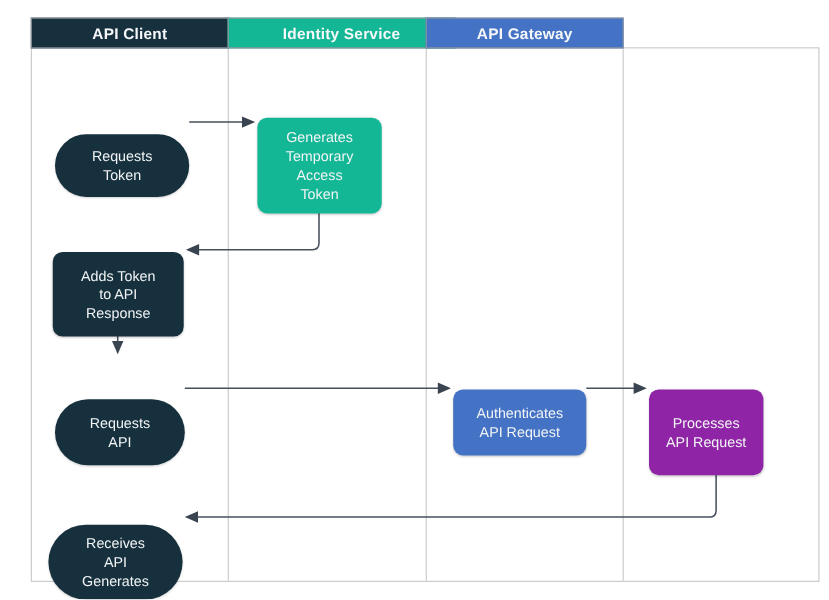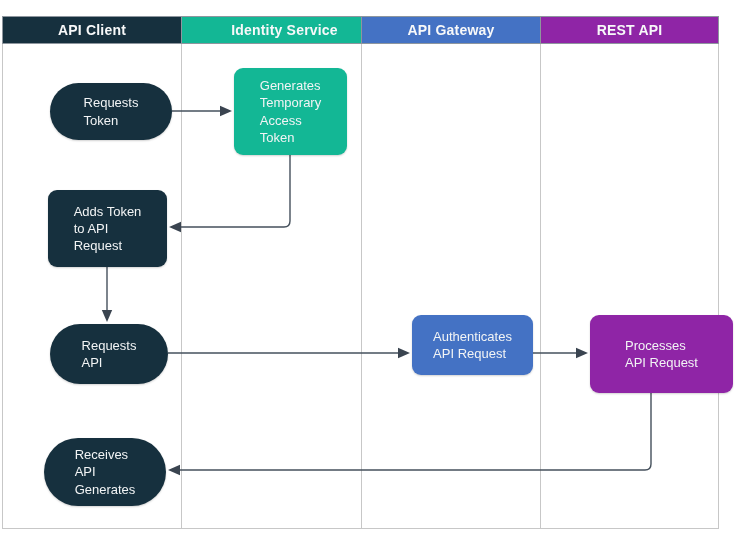--- a/index.html
+++ b/index.html
@@ -1,37 +1,38 @@
 <!DOCTYPE html>
 <html><head>
 <meta charset="utf-8">
 <style>
   html,body{margin:0;padding:0;background:#ffffff;}
   .stage{
     position:relative;width:754px;height:545px;background:#ffffff;overflow:hidden;
     font-family:"Liberation Sans",sans-serif;
   }
-  .swimlanes{position:absolute;left:2px;top:16px;width:717px;height:513px;}
+  .swimlanes{position:absolute;left:28px;top:16px;width:717px;height:513px;}
   .lane-header{
     position:absolute;top:0;height:28px;box-sizing:border-box;
     display:flex;align-items:center;justify-content:center;
     border:1px solid #8e969e;
     color:#f7f8f9;font-size:14px;font-weight:bold;letter-spacing:.2px;
   }
   .lane-body{
     position:absolute;left:0;top:27px;width:717px;height:486px;box-sizing:border-box;
     border:1px solid #c7c7c7;background:#ffffff;
   }
   .lane-divider{position:absolute;top:0;bottom:0;width:1px;background:#c7c7c7;}
   .connectors{position:absolute;left:0;top:0;pointer-events:none;}
   .node{
     position:absolute;box-sizing:border-box;
-    display:flex;align-items:center;justify-content:center;
+    display:flex;align-items:center;justify-content:center;text-align:center;
     font-size:13px;line-height:1.32;color:#f2f4f5;
     box-shadow:0 1px 2px rgba(0,0,0,0.18);
+    margin-top:39px;
   }
   .node .node-label{white-space:pre-line;padding:2px 6px;}
   .pill{border-radius:999px;}
   .rounded{border-radius:9px;}
 </style>
 </head>
 <body>
 
 <div class="stage">
 
@@ -42,23 +43,20 @@
       <div class="lane-divider" style="left:537px"></div>
     </div>
     <div class="lane-header" style="left: 0px; width: 180px; background-color: rgb(22, 48, 62);">
         <span>API Client</span>
       </div>
     <div class="lane-header" style="left: 179px; width: 207px; background-color: rgb(19, 183, 149);">
         <span>Identity Service</span>
       </div>
     <div class="lane-header" style="left: 359px; width: 180px; background-color: rgb(68, 114, 196);">
         <span>API Gateway</span>
-      </div>
-    <div class="lane-header" style="left: 538px; width: 179px; background-color: rgb(143, 37, 166);">
-        <span>REST API</span>
       </div>
   </div>
 
   <svg class="connectors" width="754" height="545" viewBox="0 0 754 545">
     <g stroke="#45505C" stroke-width="1.4" fill="none">
       <path d="M172,111 L221,111"></path>
       <path d="M290,155 L290,221 Q290,227 284,227 L180,227"></path>
       <path d="M107,267 L107,311"></path>
       <path d="M168,353 L399,353"></path>
       <path d="M533,353 L577,353"></path>
@@ -80,31 +78,31 @@
   </div>
   <div class="node rounded" style="left: 234px; top: 68px; width: 113px; height: 87px; background-color: rgb(19, 183, 149);">
     <span class="node-label">Generates
 Temporary
 Access
 Token</span>
   </div>
   <div class="node rounded" style="left: 48px; top: 190px; width: 119px; height: 77px; background-color: rgb(22, 48, 62);">
     <span class="node-label">Adds Token
 to API
-Request</span>
+Response</span>
   </div>
   <div class="node pill" style="left: 50px; top: 324px; width: 118px; height: 60px; background-color: rgb(22, 48, 62);">
     <span class="node-label">Requests
 API</span>
   </div>
   <div class="node rounded" style="left: 412px; top: 315px; width: 121px; height: 60px; background-color: rgb(68, 114, 196);">
     <span class="node-label">Authenticates
 API Request</span>
   </div>
-  <div class="node rounded" style="left: 590px; top: 315px; width: 143px; height: 78px; background-color: rgb(143, 37, 166);">
+  <div class="node rounded" style="left: 590px; top: 315px; width: 104px; height: 78px; background-color: rgb(143, 37, 166);">
     <span class="node-label">Processes
 API Request</span>
   </div>
   <div class="node pill" style="left: 44px; top: 438px; width: 122px; height: 68px; background-color: rgb(22, 48, 62);">
     <span class="node-label">Receives
 API
 Generates</span>
   </div>
 
 </div>

